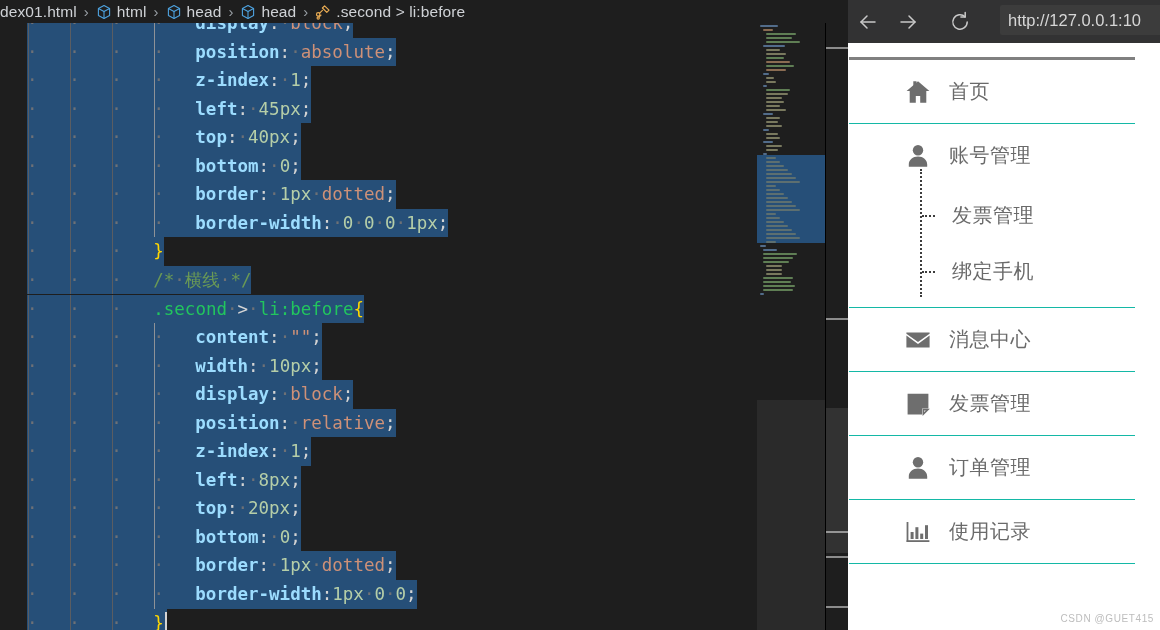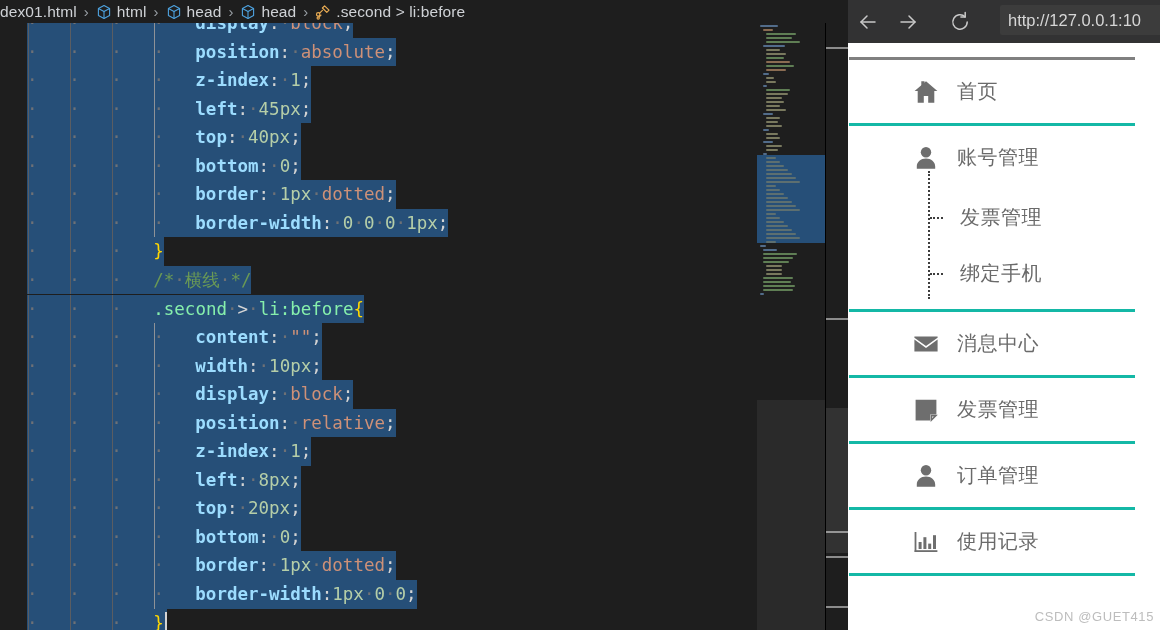--- a/index.html
+++ b/index.html
@@ -56,21 +56,21 @@
 
   
   .ws { color: #6e7176; }
 
   
   .c-prop   { color: #9cdcfe; font-weight: bold; }
   .c-kw     { color: #ce9178; }
   .c-num    { color: #b5cea8; }
   .c-punct  { color: #d4d4d4; }
   .c-comment{ color: #6a9955; }
-  .c-sel    { color: #86efac; margin-top: 24px; }
+  .c-sel    { color: #22c55e; margin-top: 24px; }
   .c-brace  { color: #ffd700; }
   .c-str    { color: #ce9178; }
 
   .cursor {
     display: inline-block; width: 2px; height: 21px; background: #d4d4d4;
     vertical-align: -4px; margin-left: 1px;
   }
 
   
   #minimap {
@@ -122,21 +122,21 @@
   
   #page {
     position: absolute; left: 0; top: 43px; width: 312px; height: 587px;
     background: #ffffff; overflow: hidden;
   }
   #menu {
     position: absolute; left: 1px; top: 14px; width: 286px;
     border-top: 3px solid #808080;
     list-style: none;
   }
-  .menu-group { border-bottom: 3px solid #14b8a6; position: relative; padding-left: 8px; }
+  .menu-group { border-bottom: 1px solid #14b8a6; position: relative; }
   .menu-top {
     display: flex; align-items: center; height: 63px; padding-left: 45px;
     position: relative;
   }
   .menu-icon {
     position: absolute; left: 56px; top: 50%; transform: translateY(-50%);
     width: 26px; height: 26px; color: #6e6e6e; display: block;
   }
   .menu-icon svg { display: block; }
   .menu-label {
@@ -155,21 +155,21 @@
     letter-spacing: .5px;
   }
   
   .submenu-item::before {
     content: ""; position: absolute; left: 73px; top: 50%; width: 13px;
     height: 0; border-top: 2px dotted #3d3d3d; z-index: 1;
   }
 
   #watermark {
     position: absolute; right: 6px; bottom: 6px;
-    font-size: 13px; color: #bdbdbd; letter-spacing: .6px;
+    font-size: 10px; color: #bdbdbd; letter-spacing: .6px;
     font-family: "Liberation Sans", sans-serif; white-space: nowrap;
   }
 </style>
 </head>
 <body>
 
 <div id="root">
 
   <div id="editor-pane">
 

